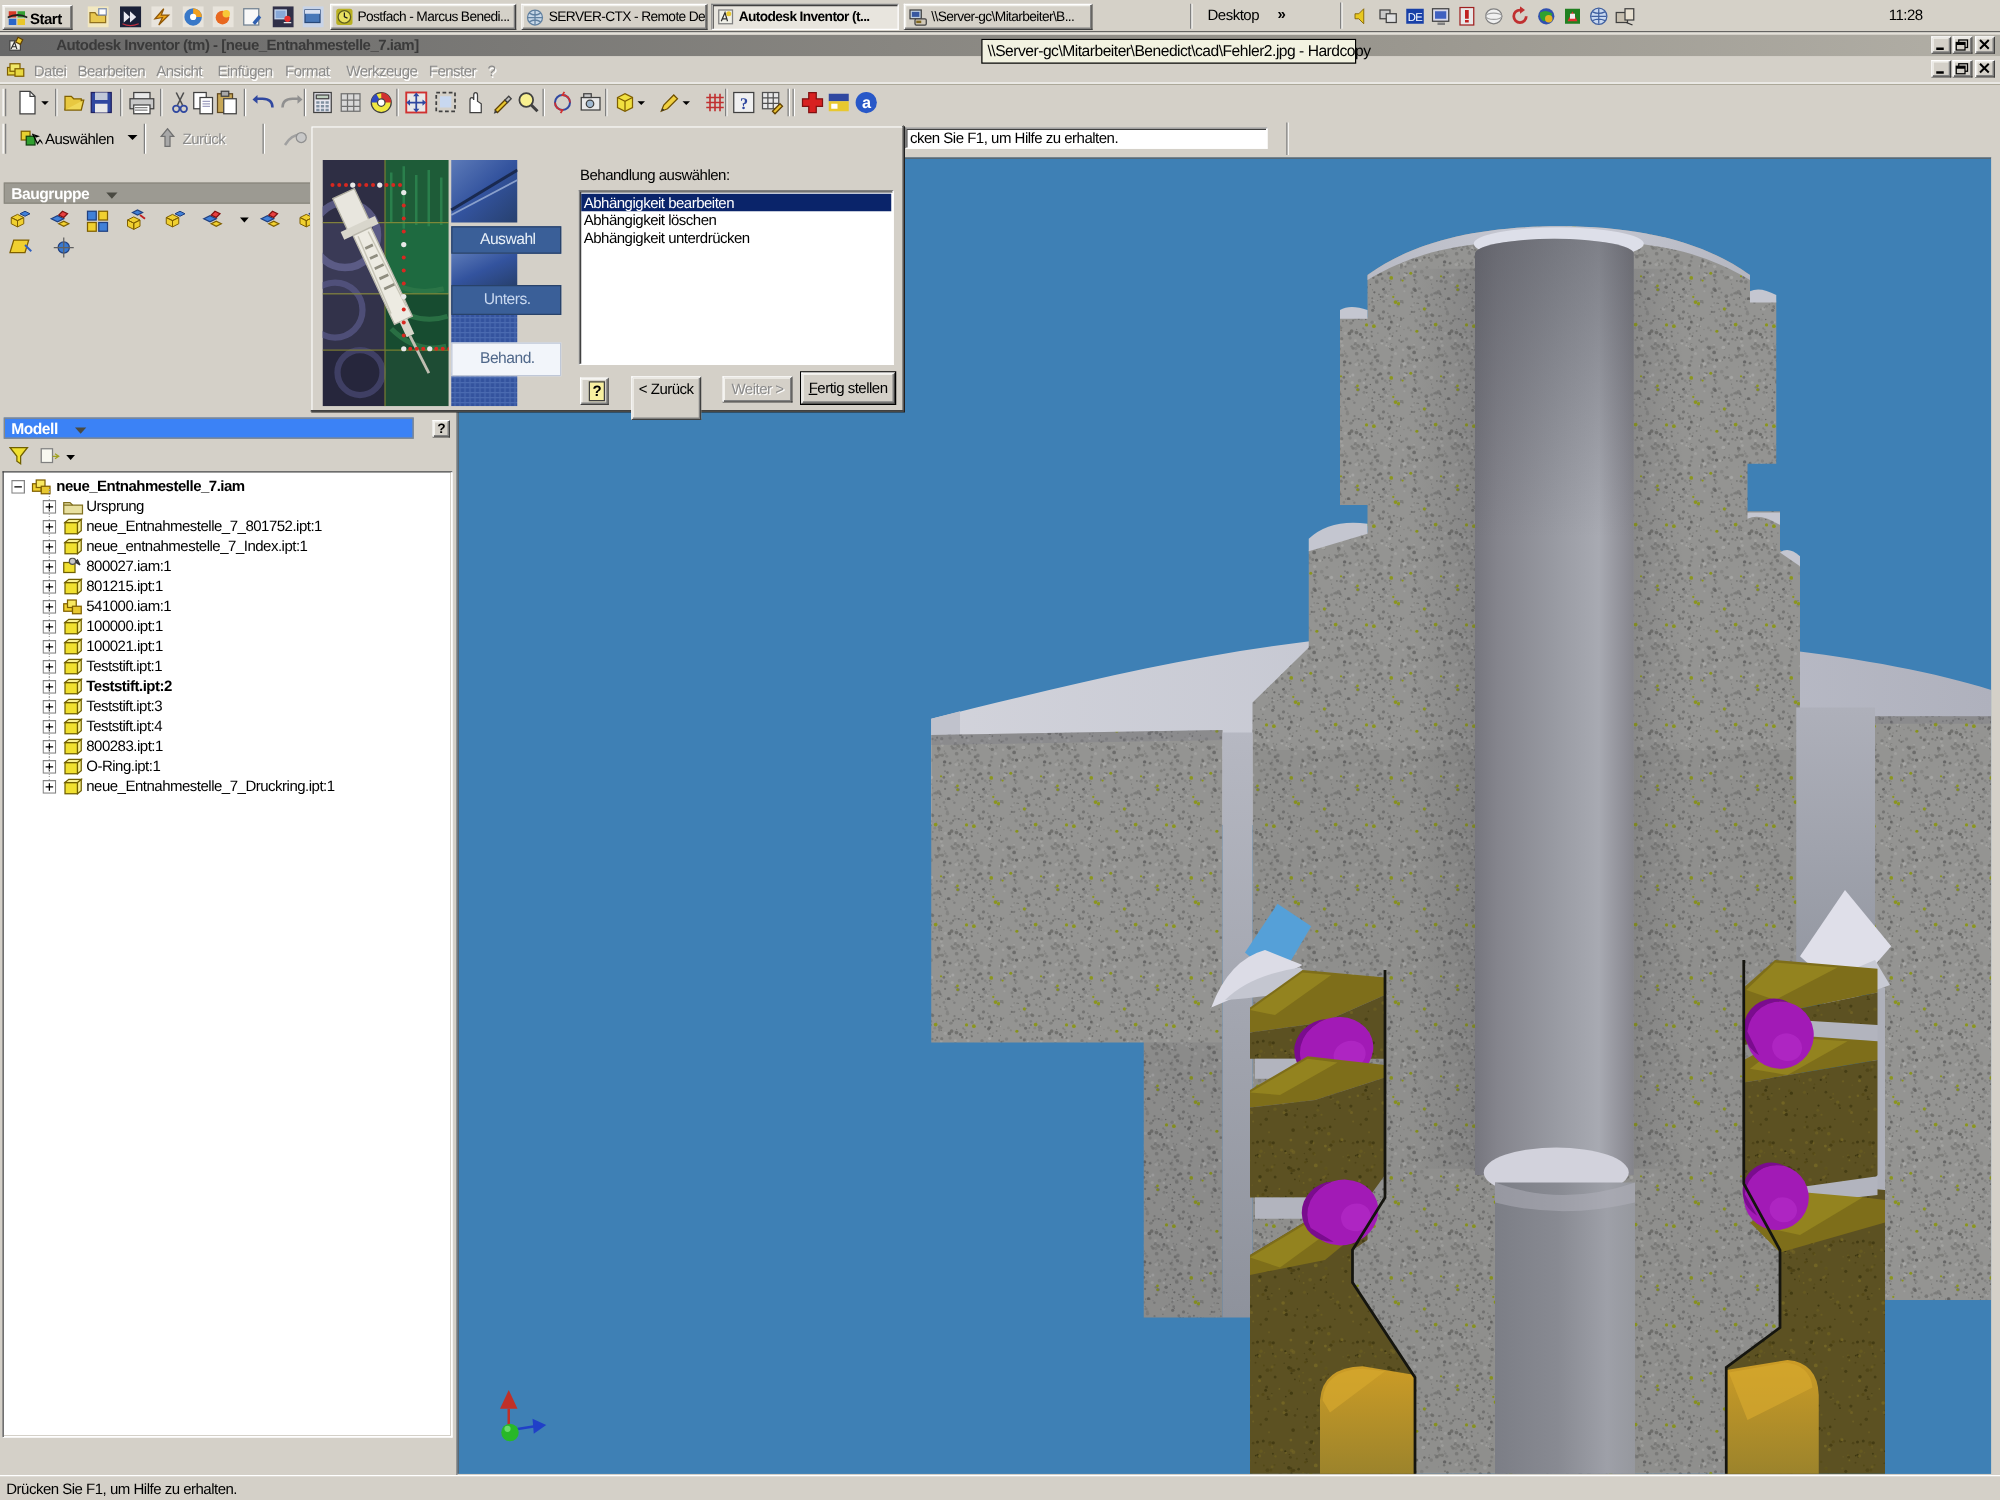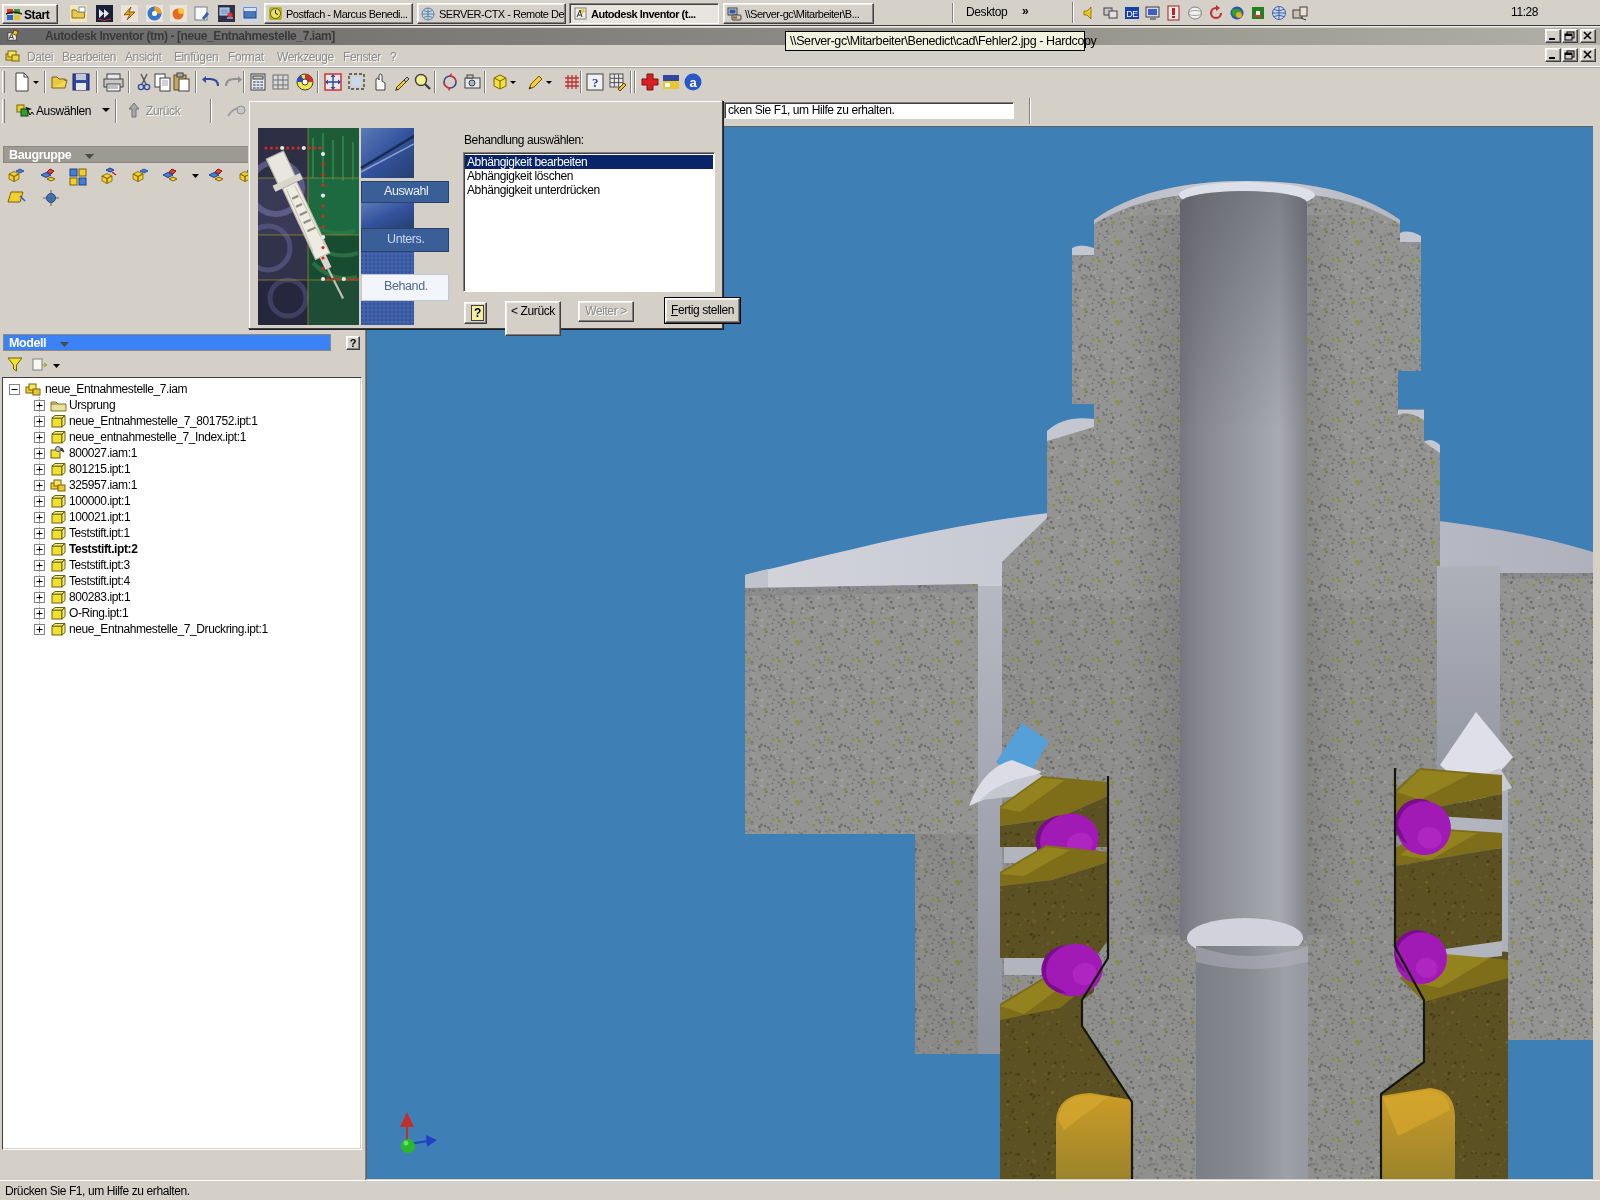--- a/index.html
+++ b/index.html
@@ -453,21 +453,21 @@
 <div class="abs" style="left:2px;top:377px;width:360px;height:773px;background:#fff;border:1px solid #404040;border-right-color:#fff;border-bottom-color:#fff;box-shadow:inset -1px -1px 0 #D4D0C8;overflow:hidden;">
 <svg class="abs" style="left:6px;top:6px;" width="11" height="11">
       <rect x="0.5" y="0.5" width="10" height="10" fill="#fff" stroke="#848484"></rect>
       <path d="M2.5,5.5 h6" stroke="#000"></path>
     </svg>
 <span class="abs" style="left:22px;top:4px;"><svg width="17" height="15">
         <rect x="1" y="5" width="7" height="6" fill="#F0D030" stroke="#806000"></rect>
         <rect x="4" y="2" width="7" height="6" fill="#F8E860" stroke="#806000"></rect>
         <rect x="8" y="7" width="7" height="6" fill="#E8C830" stroke="#806000"></rect>
       </svg></span>
-<span class="abs" style="left:42px;top:4px;font-size:12px;font-weight:normal;white-space:nowrap;">neue_Entnahmestelle_7.iam</span>
+<span class="abs" style="left:42px;top:4px;font-size:12px;font-weight:bold;white-space:nowrap;">neue_Entnahmestelle_7.iam</span>
 <div class="abs" style="left:36px;top:13px;width:1px;height:16px;background:repeating-linear-gradient(to bottom,#A0A0A0 0,#A0A0A0 1px,transparent 1px,transparent 2px);"></div>
 <svg class="abs" style="left:31px;top:22px;" width="11" height="11">
       <rect x="0.5" y="0.5" width="10" height="10" fill="#fff" stroke="#848484"></rect>
       <path d="M2.5,5.5 h6" stroke="#000"></path>
       <path d="M5.5,2.5 v6" stroke="#000"></path>
     </svg>
 <span class="abs" style="left:47px;top:20px;"><svg width="17" height="15">
         <path d="M1,13 V4 h5 l2,2 h8 v7 z" fill="#E8E0A0" stroke="#807020"></path>
         <path d="M1,6 h7" stroke="#807020"></path>
       </svg></span>
@@ -521,21 +521,21 @@
 <svg class="abs" style="left:31px;top:102px;" width="11" height="11">
       <rect x="0.5" y="0.5" width="10" height="10" fill="#fff" stroke="#848484"></rect>
       <path d="M2.5,5.5 h6" stroke="#000"></path>
       <path d="M5.5,2.5 v6" stroke="#000"></path>
     </svg>
 <span class="abs" style="left:47px;top:100px;"><svg width="17" height="15">
         <rect x="1" y="5" width="7" height="6" fill="#F0D030" stroke="#806000"></rect>
         <rect x="4" y="2" width="7" height="6" fill="#F8E860" stroke="#806000"></rect>
         <rect x="8" y="7" width="7" height="6" fill="#E8C830" stroke="#806000"></rect>
       </svg></span>
-<span class="abs" style="left:66px;top:100px;font-size:12px;font-weight:normal;white-space:nowrap;">325957.iam:1</span>
+<span class="abs" style="left:66px;top:100px;font-size:12px;font-weight:normal;white-space:nowrap;">541000.iam:1</span>
 <div class="abs" style="left:36px;top:109px;width:1px;height:16px;background:repeating-linear-gradient(to bottom,#A0A0A0 0,#A0A0A0 1px,transparent 1px,transparent 2px);"></div>
 <svg class="abs" style="left:31px;top:118px;" width="11" height="11">
       <rect x="0.5" y="0.5" width="10" height="10" fill="#fff" stroke="#848484"></rect>
       <path d="M2.5,5.5 h6" stroke="#000"></path>
       <path d="M5.5,2.5 v6" stroke="#000"></path>
     </svg>
 <span class="abs" style="left:47px;top:116px;"><svg width="17" height="15">
         <rect x="2" y="4" width="10" height="9" fill="#F0E030" stroke="#706000"></rect>
         <path d="M2,4 l3,-2.5 h10 l-3,2.5 z M12,4 l3,-2.5 v9 l-3,2.5 z" fill="#F8F090" stroke="#706000"></path>
       </svg></span>
@@ -1419,18 +1419,18 @@
         <span class="abs" style="left:2px;top:0px;color:#fff;font-size:12px;">Abhängigkeit bearbeiten</span>
       </div>
 <span class="abs" style="left:3px;top:16px;font-size:12px;">Abhängigkeit löschen</span>
 <span class="abs" style="left:3px;top:30px;font-size:12px;">Abhängigkeit unterdrücken</span>
 </div>
 <div class="abs raised btn" style="left:215px;top:201px;width:23px;height:22px;">
       <span class="abs" style="left:6px;top:2px;background:#F8F0A0;font-weight:bold;font-size:12px;border:1px solid #404040;padding:0 2px;">?</span>
     </div>
 <div class="abs raised btn" style="left:256px;top:200px;width:56px;height:35px;text-align:center;"><span style="position:relative;top:2px;font-size:12px;">&lt; Zurück</span></div>
 <div class="abs raised btn" style="left:329px;top:200px;width:56px;height:21px;text-align:center;"><span class="emb" style="position:relative;top:2px;font-size:12px;">Weiter &gt;</span></div>
-<div class="abs" style="left:391px;top:196px;width:77px;height:27px;border:1px solid #000;background:#D4D0C8;margin-left:24px;">
+<div class="abs" style="left:391px;top:196px;width:77px;height:27px;border:1px solid #000;background:#D4D0C8;">
       <div class="abs raised" style="left:0;top:0;width:75px;height:25px;text-align:center;"><span style="position:relative;top:4px;font-size:12px;white-space:nowrap;"><u>F</u>ertig stellen</span></div>
     </div>
 </div>
 <div class="abs" style="left:785px;top:31px;width:300px;height:20px;background:#F2F2E1;border:1px solid #000;">
     <span class="abs" style="left:4px;top:2px;font-size:12.5px;white-space:nowrap;">\\Server-gc\Mitarbeiter\Benedict\cad\Fehler2.jpg - Hardcopy</span>
   </div>
 </body></html>

